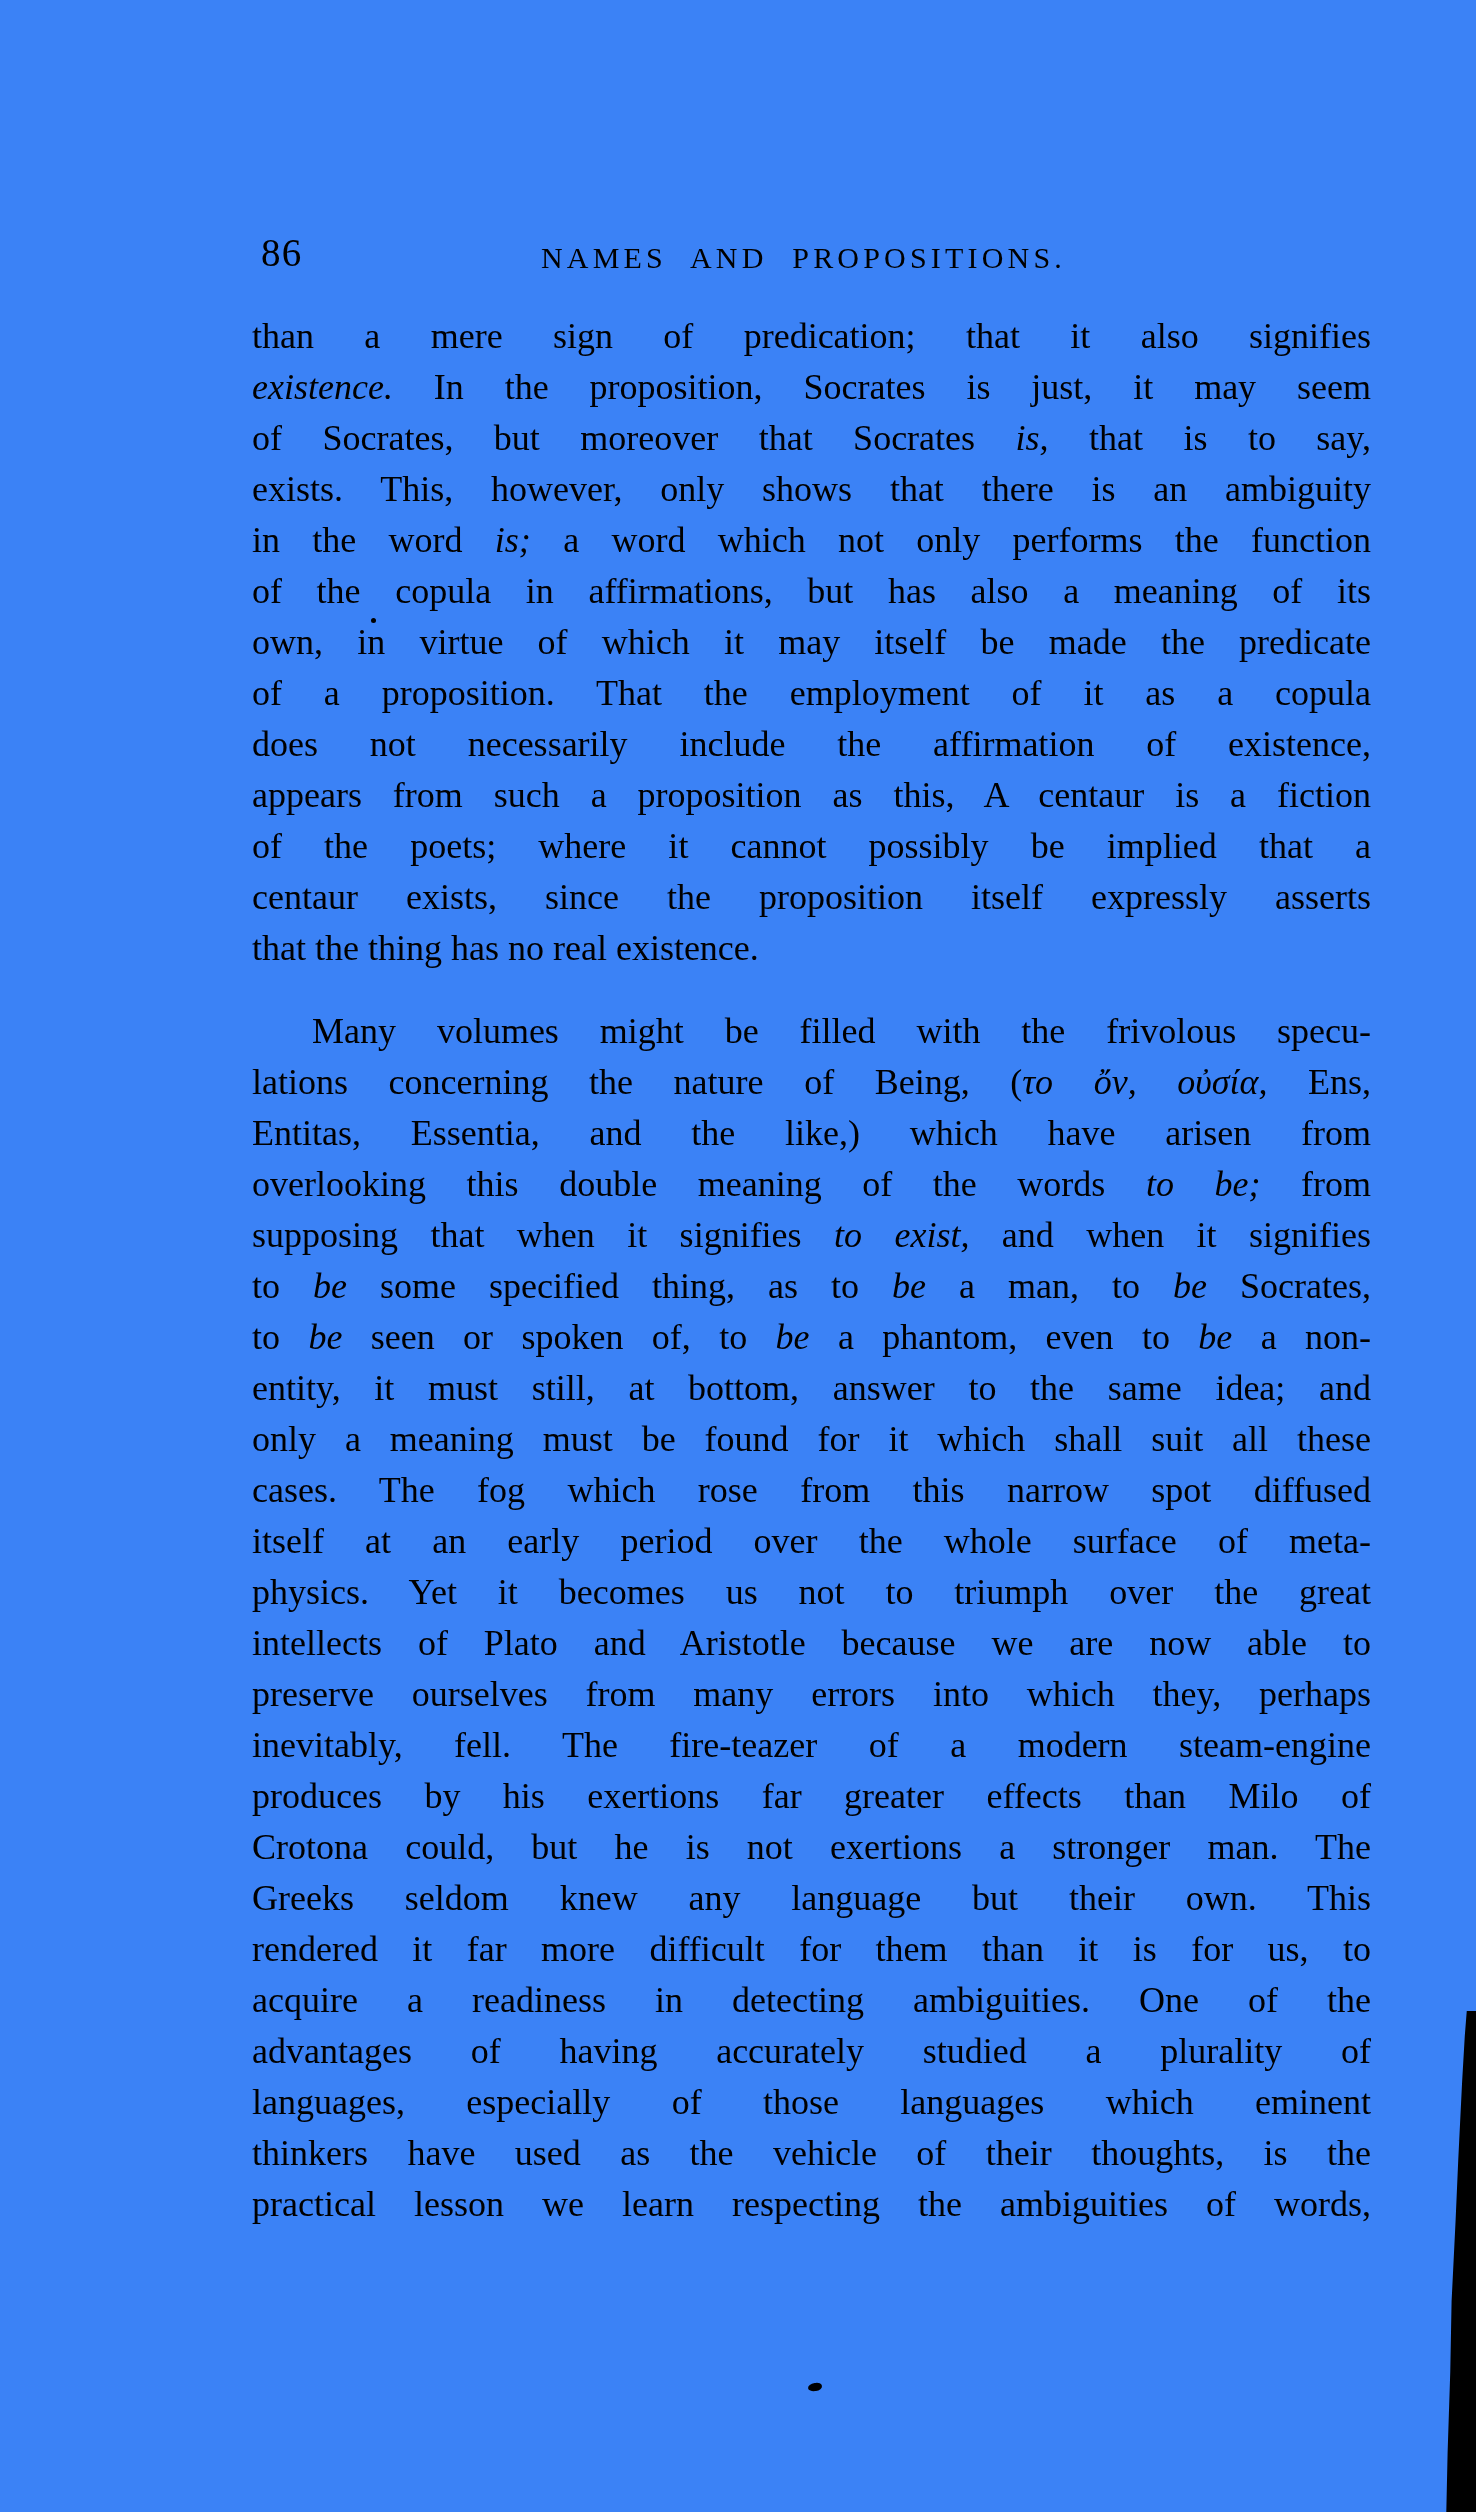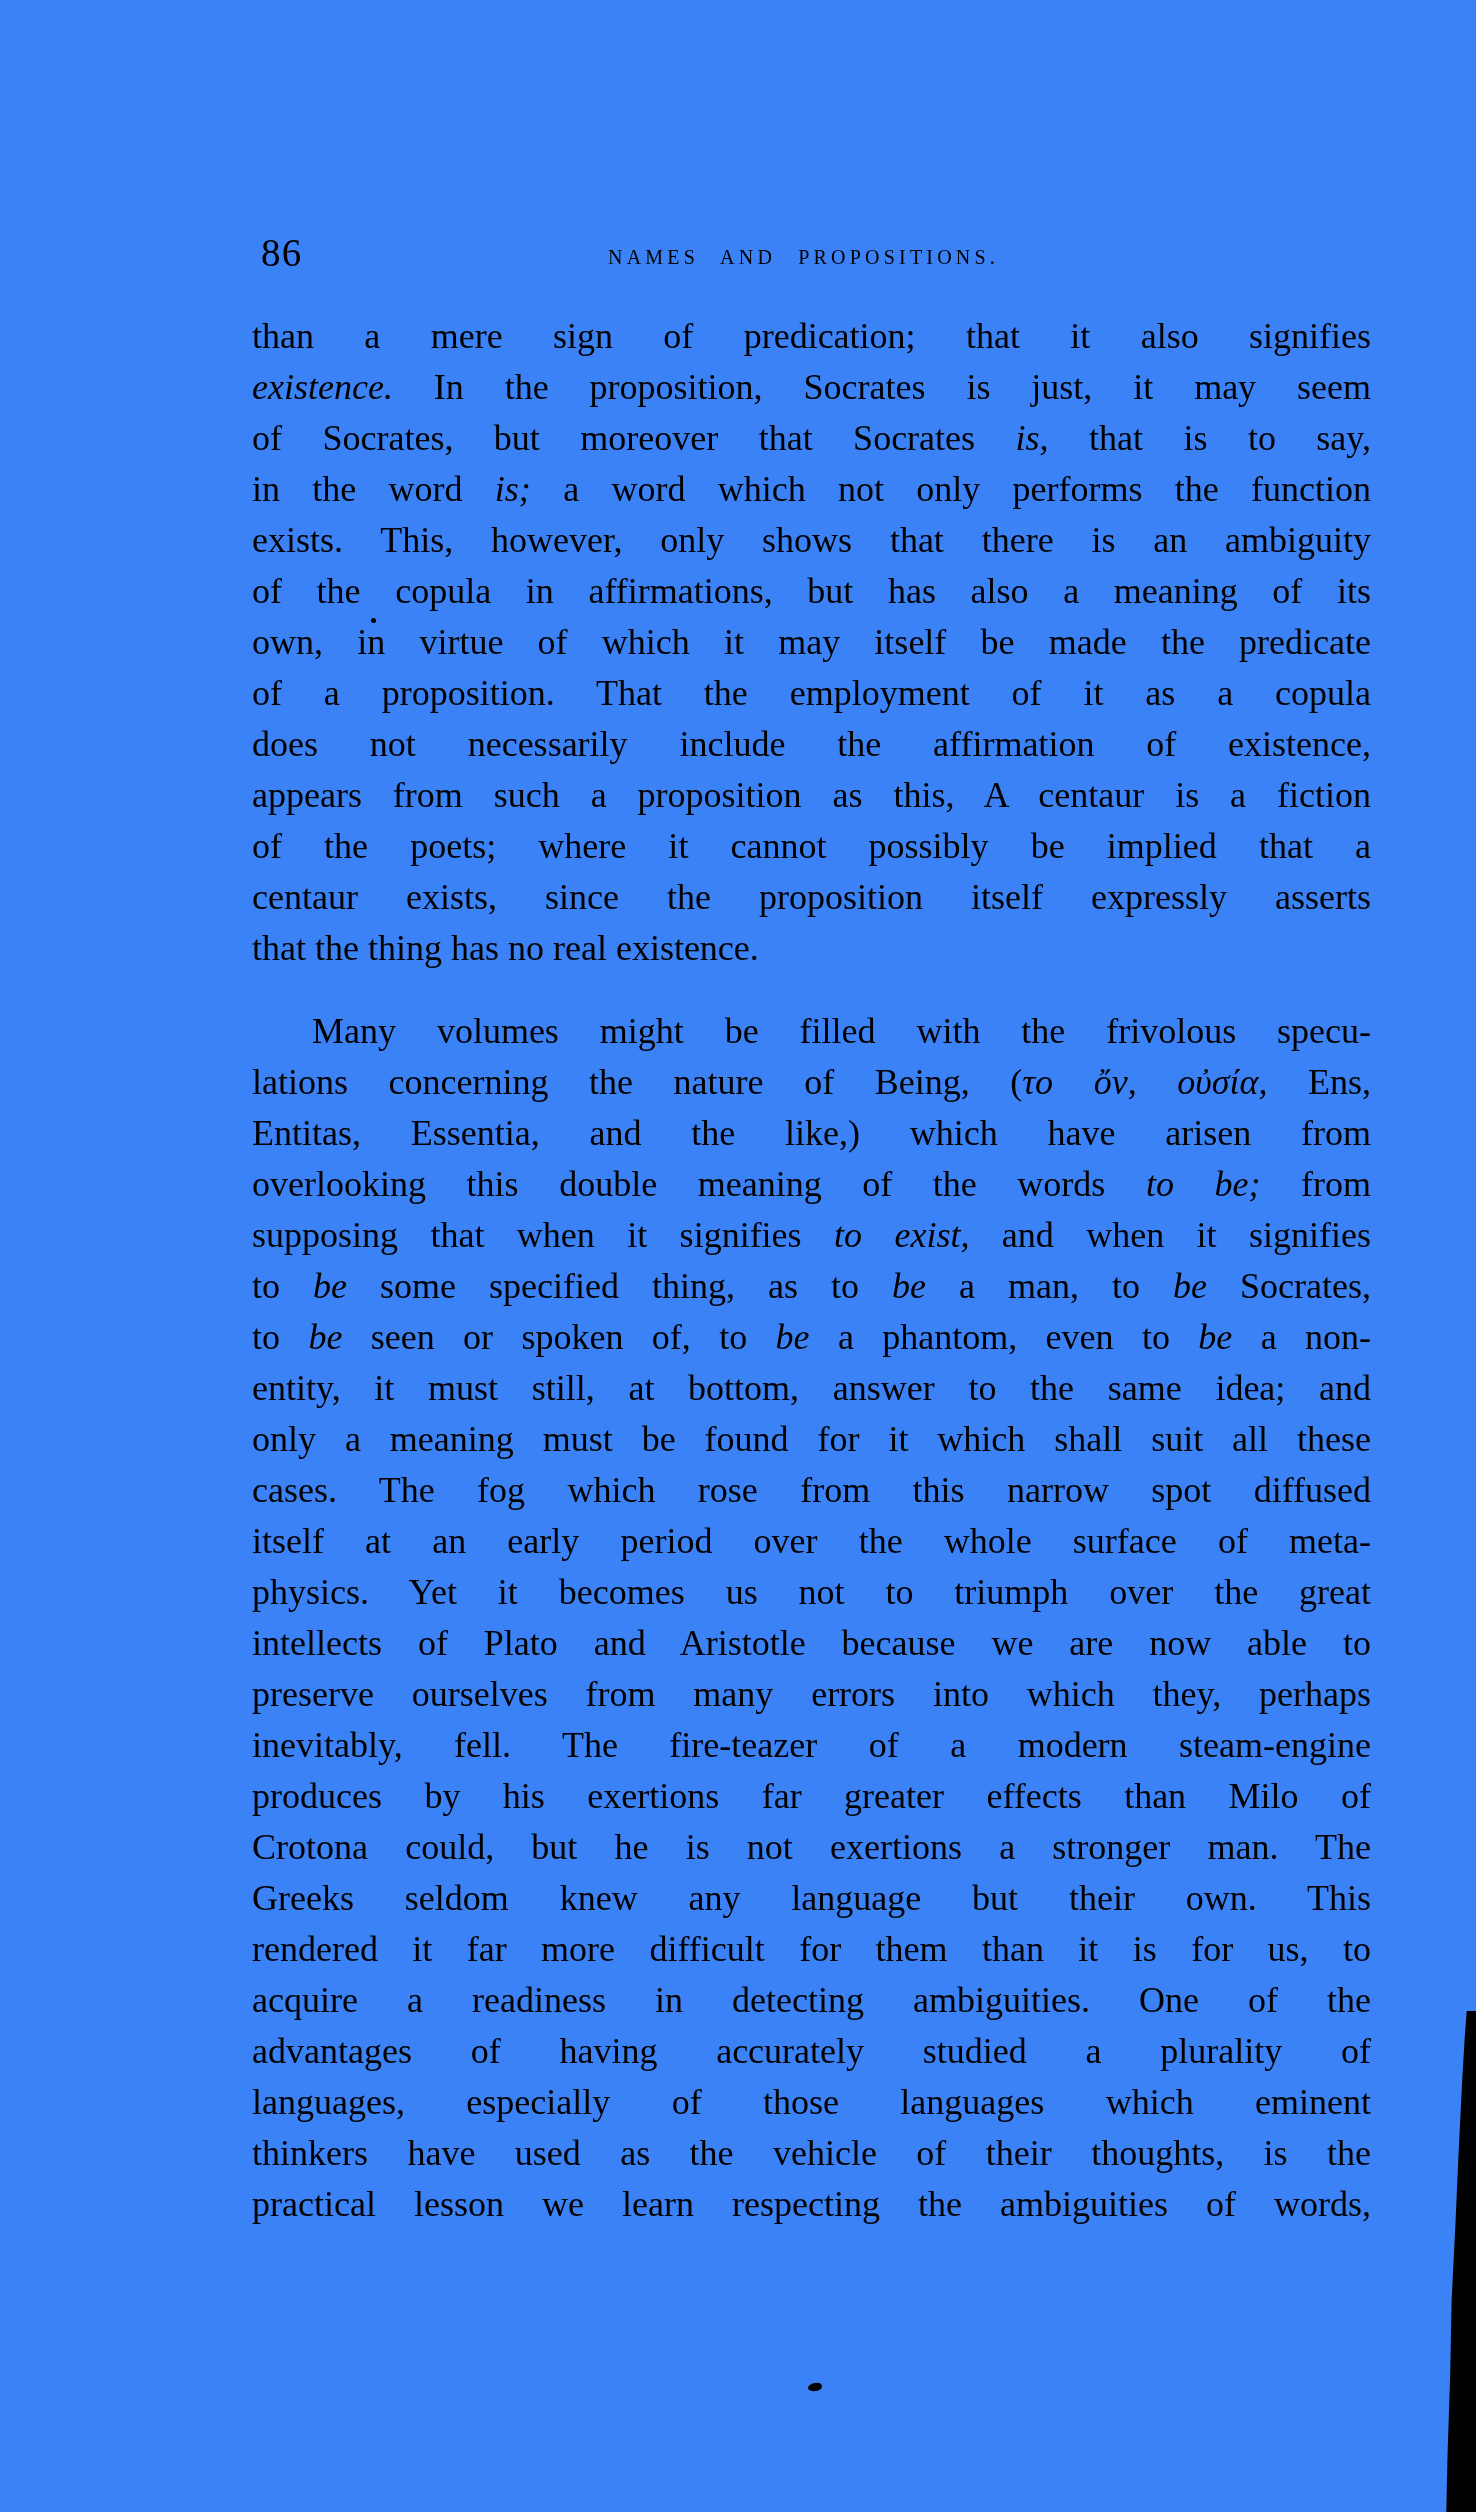--- a/index.html
+++ b/index.html
@@ -23,21 +23,21 @@
     font-size: 39px;
     line-height: 39px;
     letter-spacing: 1.2px;
   }
   .running-head {
     position: absolute;
     left: 244px;
     top: 241px;
     width: 1119px;
     text-align: center;
-    font-size: 20px;
+    font-size: 30px;
     line-height: 33px;
     letter-spacing: 4.2px;
     word-spacing: 13px;
     font-weight: 500;
   }
   .text-block {
     position: absolute;
     left: 252px;
     top: 311px;
     width: 1119px;
@@ -96,22 +96,22 @@
 <body>
 
 <div class="page">
   <div class="page-number">86</div>
   <div class="running-head">NAMES AND PROPOSITIONS.</div>
 
   <div class="text-block">
       <div class="line">than a mere sign of predication; that it also signifies</div>
       <div class="line"><span class="it">existence.</span> In the proposition, Socrates is just, it may seem</div>
       <div class="line">of Socrates, but moreover that Socrates <span class="it">is,</span> that is to say,</div>
+      <div class="line">exists. This, however, only shows that there is an ambiguity</div>
       <div class="line">in the word <span class="it">is;</span> a word which not only performs the function</div>
-      <div class="line">exists. This, however, only shows that there is an ambiguity</div>
       <div class="line">of the copula in affirmations, but has also a meaning of its</div>
       <div class="line">own, in virtue of which it may itself be made the predicate</div>
       <div class="line">of a proposition. That the employment of it as a copula</div>
       <div class="line">does not necessarily include the affirmation of existence,</div>
       <div class="line">appears from such a proposition as this, A centaur is a fiction</div>
       <div class="line">of the poets; where it cannot possibly be implied that a</div>
       <div class="line">centaur exists, since the proposition itself expressly asserts</div>
       <div class="line para-end">that the thing has no real existence.</div>
       <div class="line indent">Many volumes might be filled with the frivolous specu-</div>
       <div class="line">lations concerning the nature of Being, (<span class="it">το ὄν, οὐσία,</span> Ens,</div>

